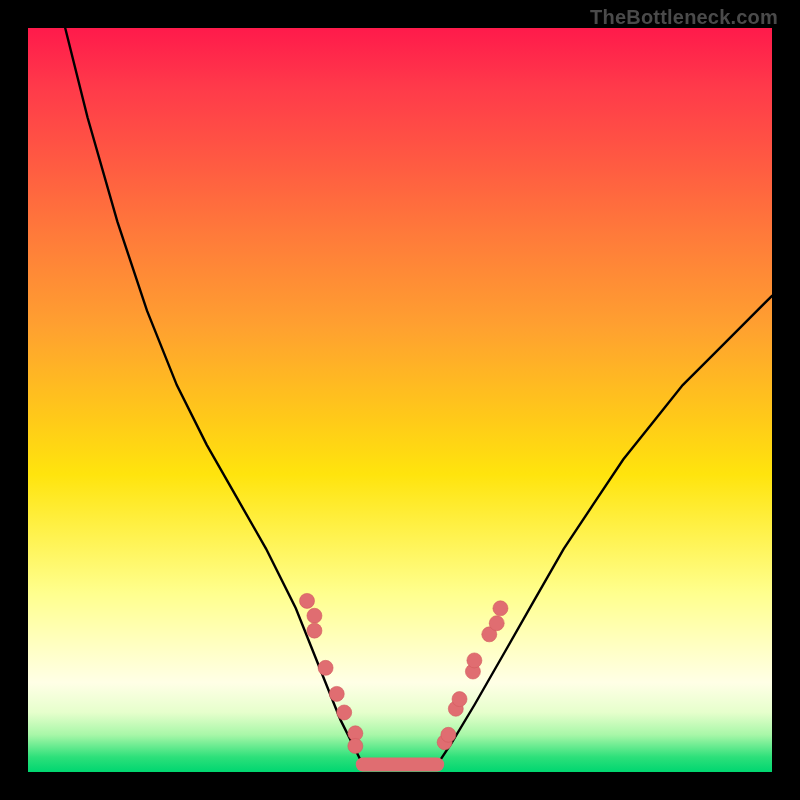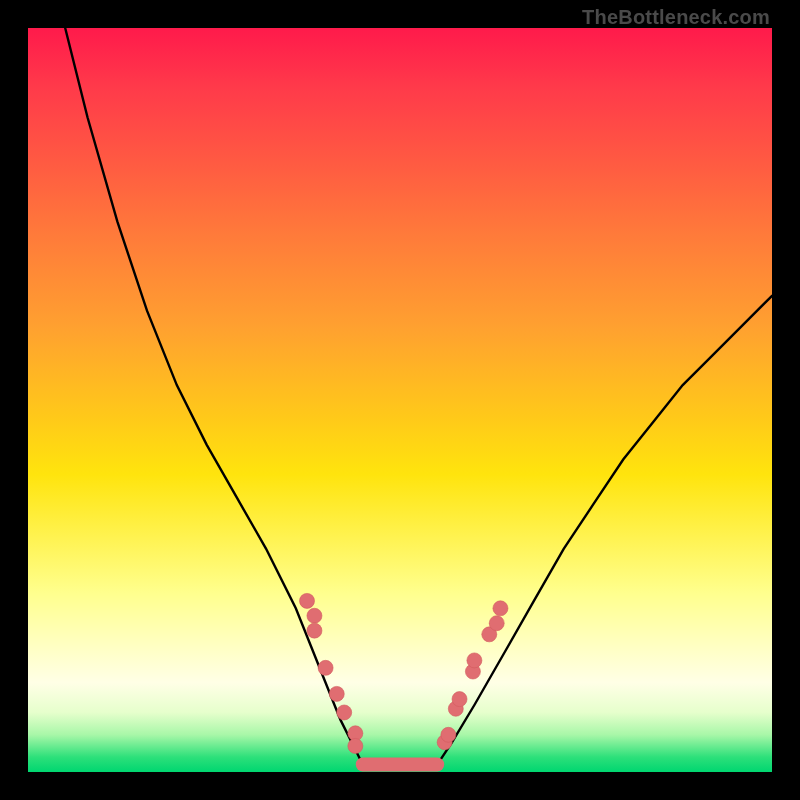--- a/index.html
+++ b/index.html
@@ -40,21 +40,21 @@
       #ffffe6 88%,
       #e6ffcc 92%,
       #a8f7a8 95%,
       #2de07a 98%,
       #00d670 100%
     );
   }
   .watermark {
     position: absolute;
     top: 6px;
-    right: 30px;
+    right: 22px;
     color: #4a4a4a;
     font-size: 20px;
     font-weight: 600;
     letter-spacing: 0.2px;
   }
   svg.overlay {
     position: absolute;
     top: 28px;
     left: 28px;
     width: 744px;

